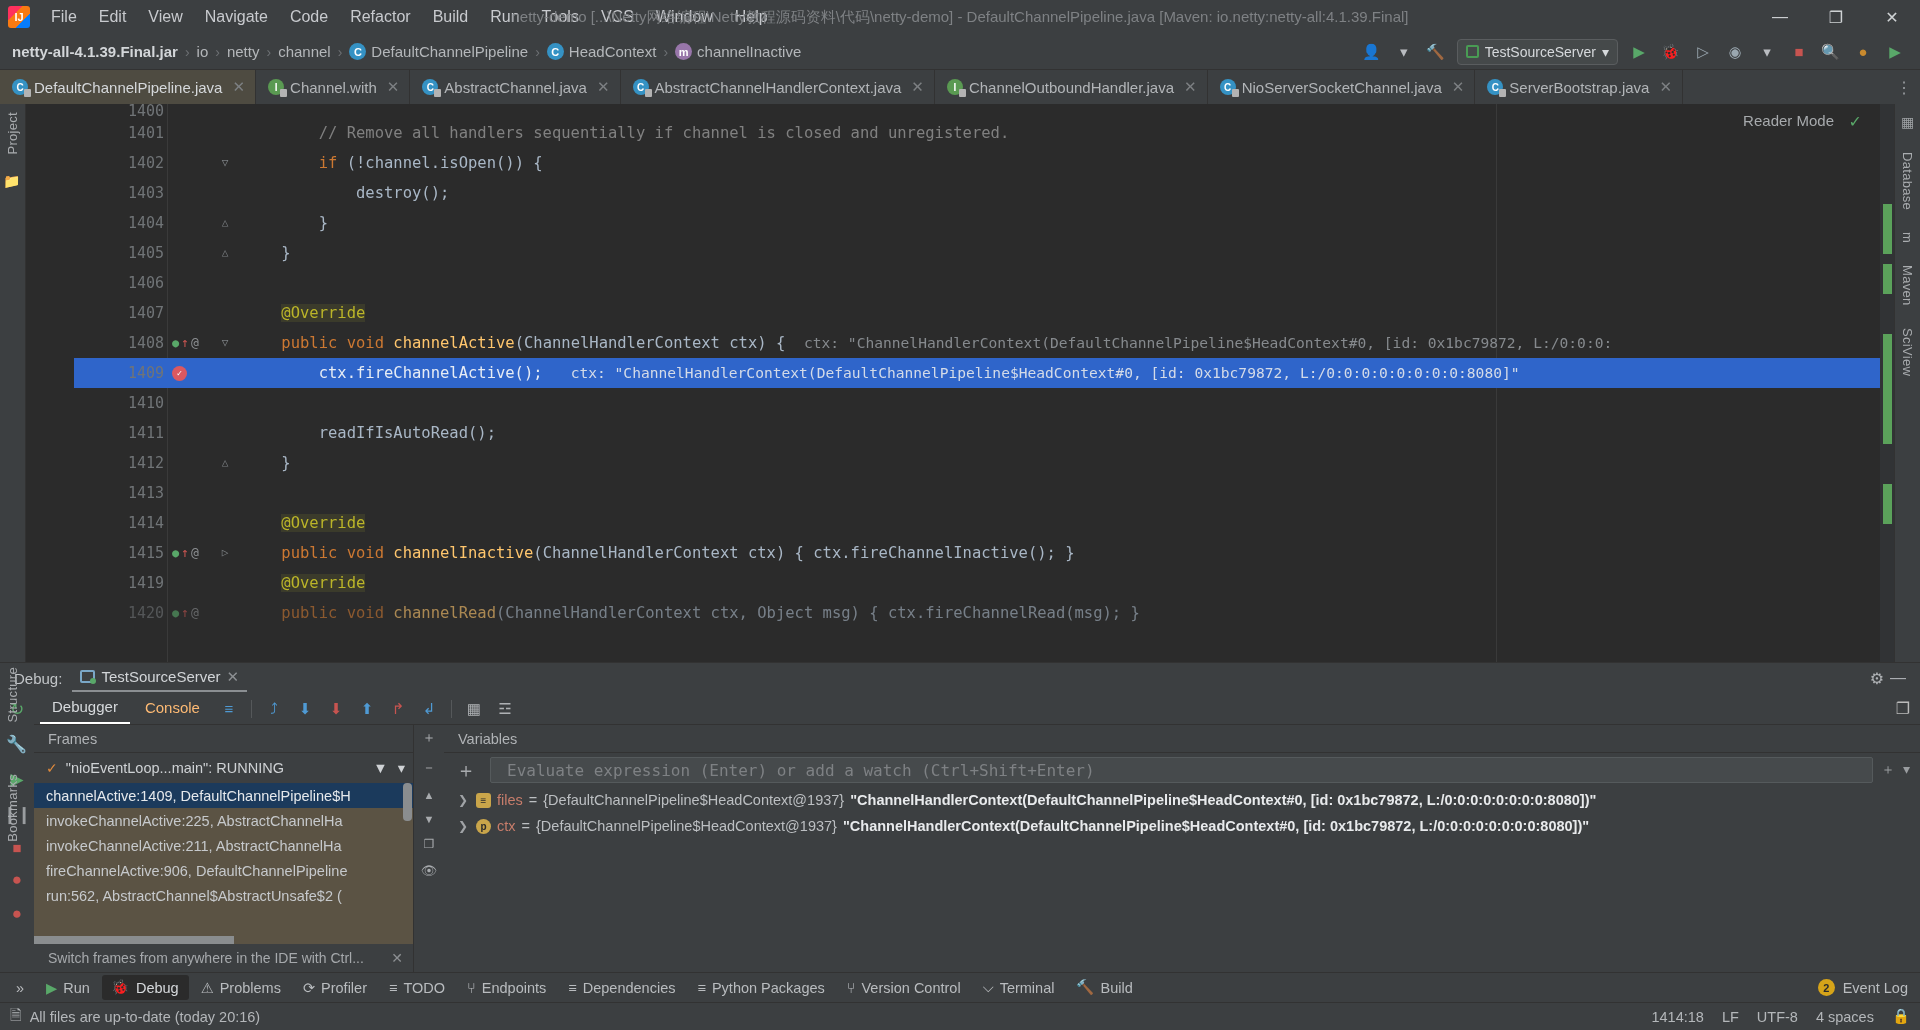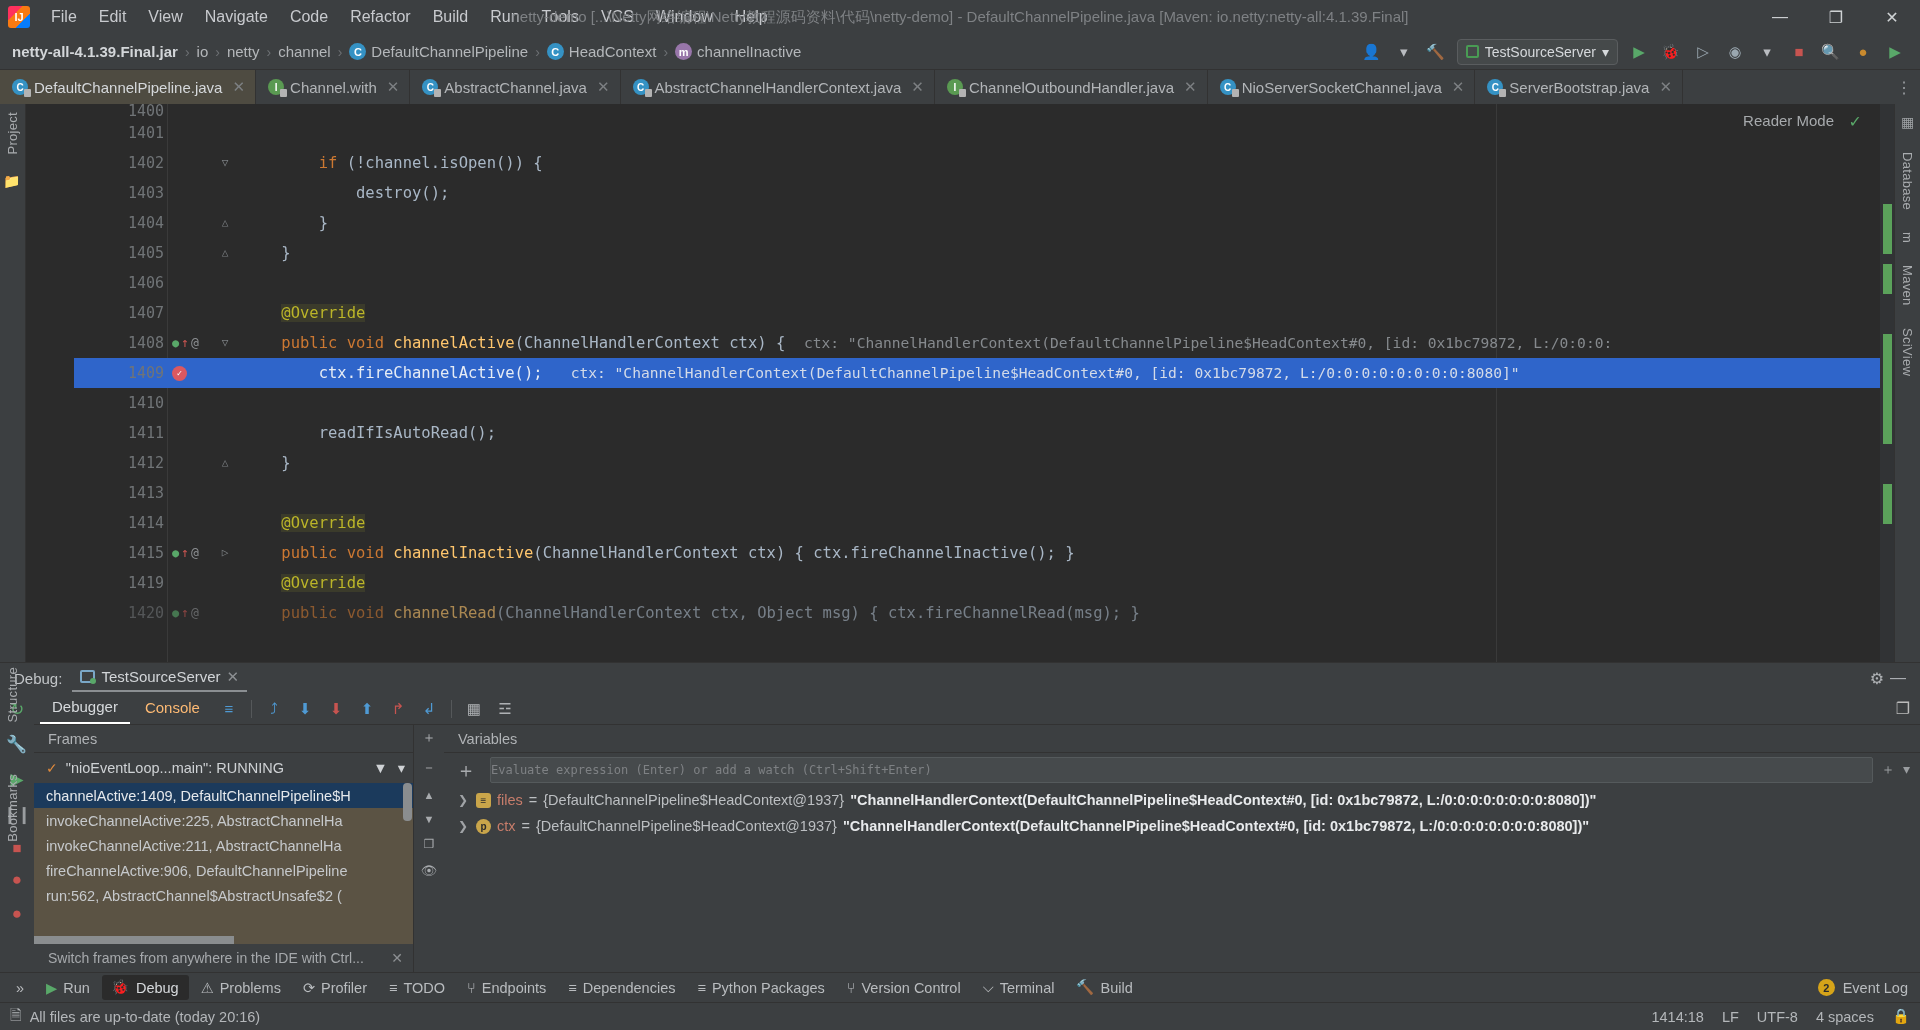--- a/index.html
+++ b/index.html
@@ -200,22 +200,22 @@
               padding: 0 10px 0 14px; font-size: 14px; color: #a6a9ac;
               background: #3c3f41; }
   .hint-bar .x { margin-left: auto; color: #8d9093; }
 
   .vars-pane { flex: 1 1 auto; display: flex; flex-direction: column; min-width: 0; }
   .watch-row { height: 34px; flex: 0 0 34px; display: flex; align-items: center;
                gap: 8px; padding: 0 10px 0 6px; }
   .plus { color: #a9acaf; font-size: 20px; padding: 0 6px; }
   .watch-input { flex: 1 1 auto; height: 26px; background: #464a4c;
                  border: 1px solid #555a5c; border-radius: 2px;
-                 display: flex; align-items: center; padding: 0 0;
-                 font-family: "DejaVu Sans Mono", monospace; font-size: 12px;
+                 display: flex; align-items: center; padding: 0 16px;
+                 font-family: "DejaVu Sans Mono", monospace; font-size: 16px;
                  color: #7e8184; }
   .watch-right { display: flex; gap: 8px; color: #9a9da0; font-size: 14px; }
   .var-row { height: 26px; display: flex; align-items: center; gap: 6px;
              padding-left: 14px; font-size: 14.5px; white-space: nowrap; }
   .chev { color: #a0a3a6; font-size: 12px; width: 12px; }
   .vic { width: 15px; height: 15px; border-radius: 3px;
          display: inline-flex; align-items: center; justify-content: center;
          font-size: 10px; font-weight: bold; color: #2b2b2b; }
   .vic.obj { background: #c9a54a; }
   .vic.par { background: #c9a54a; border-radius: 50%; }
@@ -381,20 +381,21 @@
           <span class="gutter">1400</span>
           <span class="gut-icons"></span>
           <span class="fold"></span>
           <span class="code-txt"></span>
         </div>
 
         <div class="line">
           <span class="gutter">1401</span>
           <span class="gut-icons"></span>
           <span class="fold"></span>
+          <span class="code-txt">        <span class="cm">// Remove all handlers sequentially if channel is closed and unregistered.</span></span>
         </div>
 
         <div class="line">
           <span class="gutter">1402</span>
           <span class="gut-icons"></span>
           <span class="fold">▽</span>
           <span class="code-txt">        <span class="k">if</span><span> (!channel.isOpen()) {</span></span>
         </div>
 
         <div class="line">

